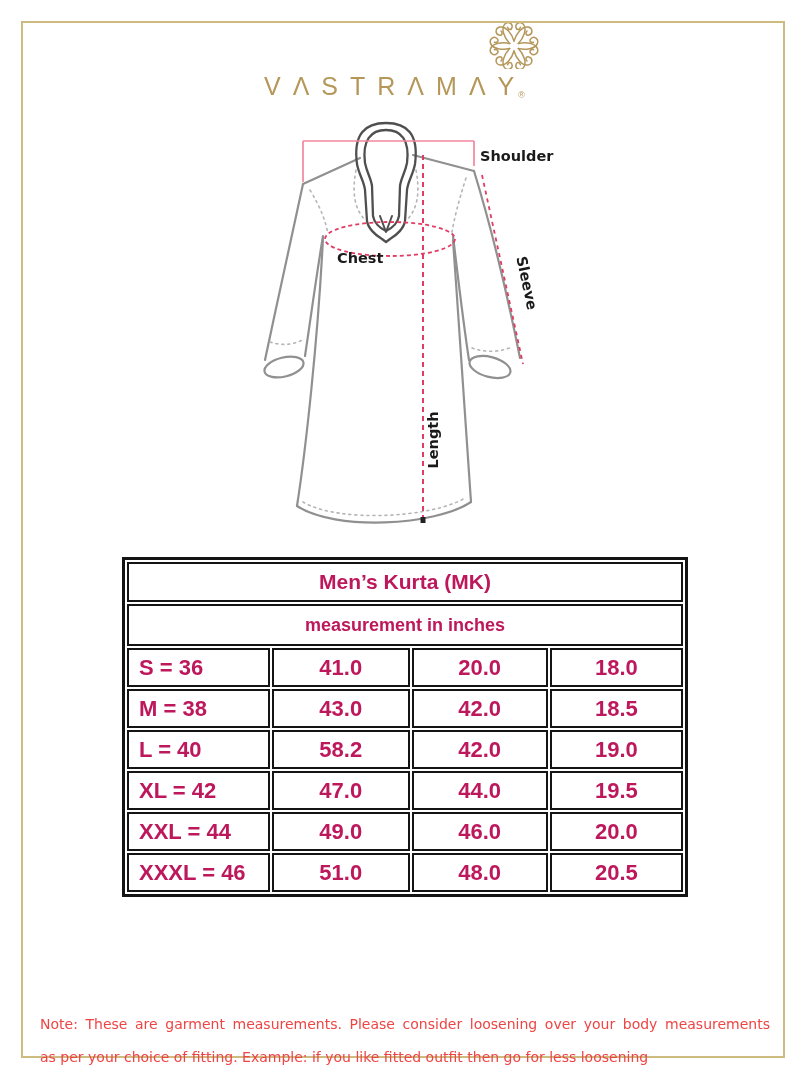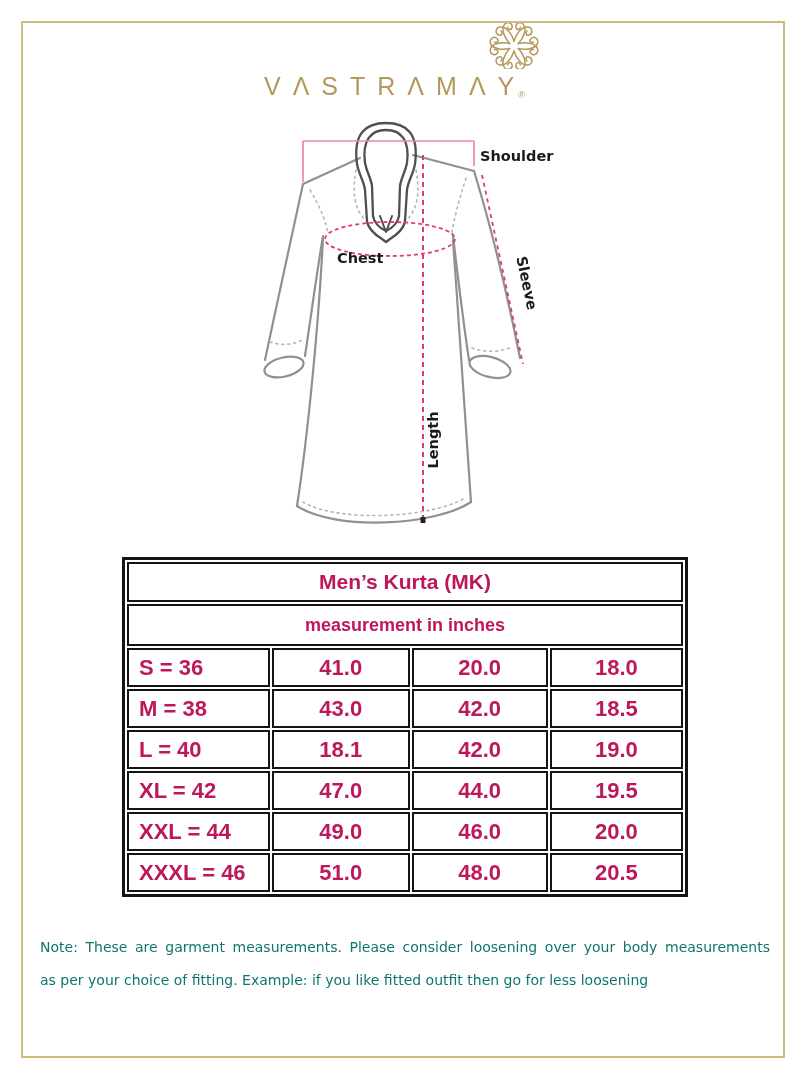--- a/index.html
+++ b/index.html
@@ -38,22 +38,22 @@
     border:2px solid #141414; color:#be185d; font-weight:bold;
     text-align:center; vertical-align:middle; padding:0; overflow:hidden;
   }
   .row-title td   { font-size:21px; height:36px; }
   .row-sub td     { font-size:18px; height:38px;margin-top:45px; }
   .row-head th    { font-size:23px; height:40px; }
   .row-data td    { font-size:22px; height:35px; }
   .row-data td.c0 { text-align:left; padding-left:10px;margin-left:8px; }
   
   .note {
-    position:absolute; left:40px; top:935px; width:730px;
-    font-family:"DejaVu Sans", sans-serif; font-size:14px; color:#0f766e;
+    position:absolute; left:40px; top:1012px; width:730px;
+    font-family:"DejaVu Sans", sans-serif; font-size:14px; color:#ef4444;
     line-height:24px;
   }
   .note .l1 { text-align:justify; text-align-last:justify; }
   .note .l2 { text-align:left; margin-top:9px; }
 </style>
 </head>
 <body>
 
 <div class="frame"></div>
 
@@ -144,21 +144,21 @@
     <td>18.0</td>
   </tr>
   <tr class="row-data">
     <td class="c0">M = 38</td>
     <td>43.0</td>
     <td>42.0</td>
     <td>18.5</td>
   </tr>
   <tr class="row-data">
     <td class="c0">L = 40</td>
-    <td>18.1</td>
+    <td>58.2</td>
     <td>42.0</td>
     <td>19.0</td>
   </tr>
   <tr class="row-data">
     <td class="c0">XL = 42</td>
     <td>47.0</td>
     <td>44.0</td>
     <td>19.5</td>
   </tr>
   <tr class="row-data">

